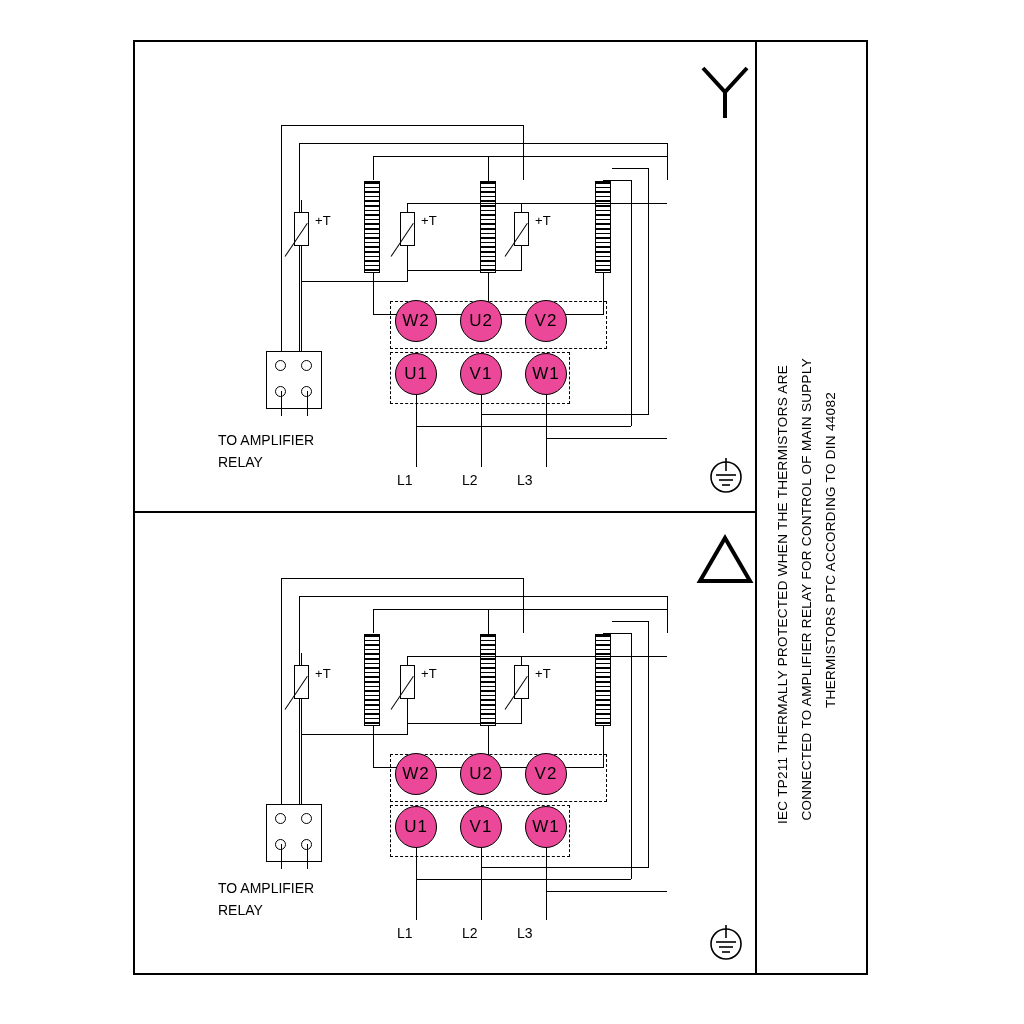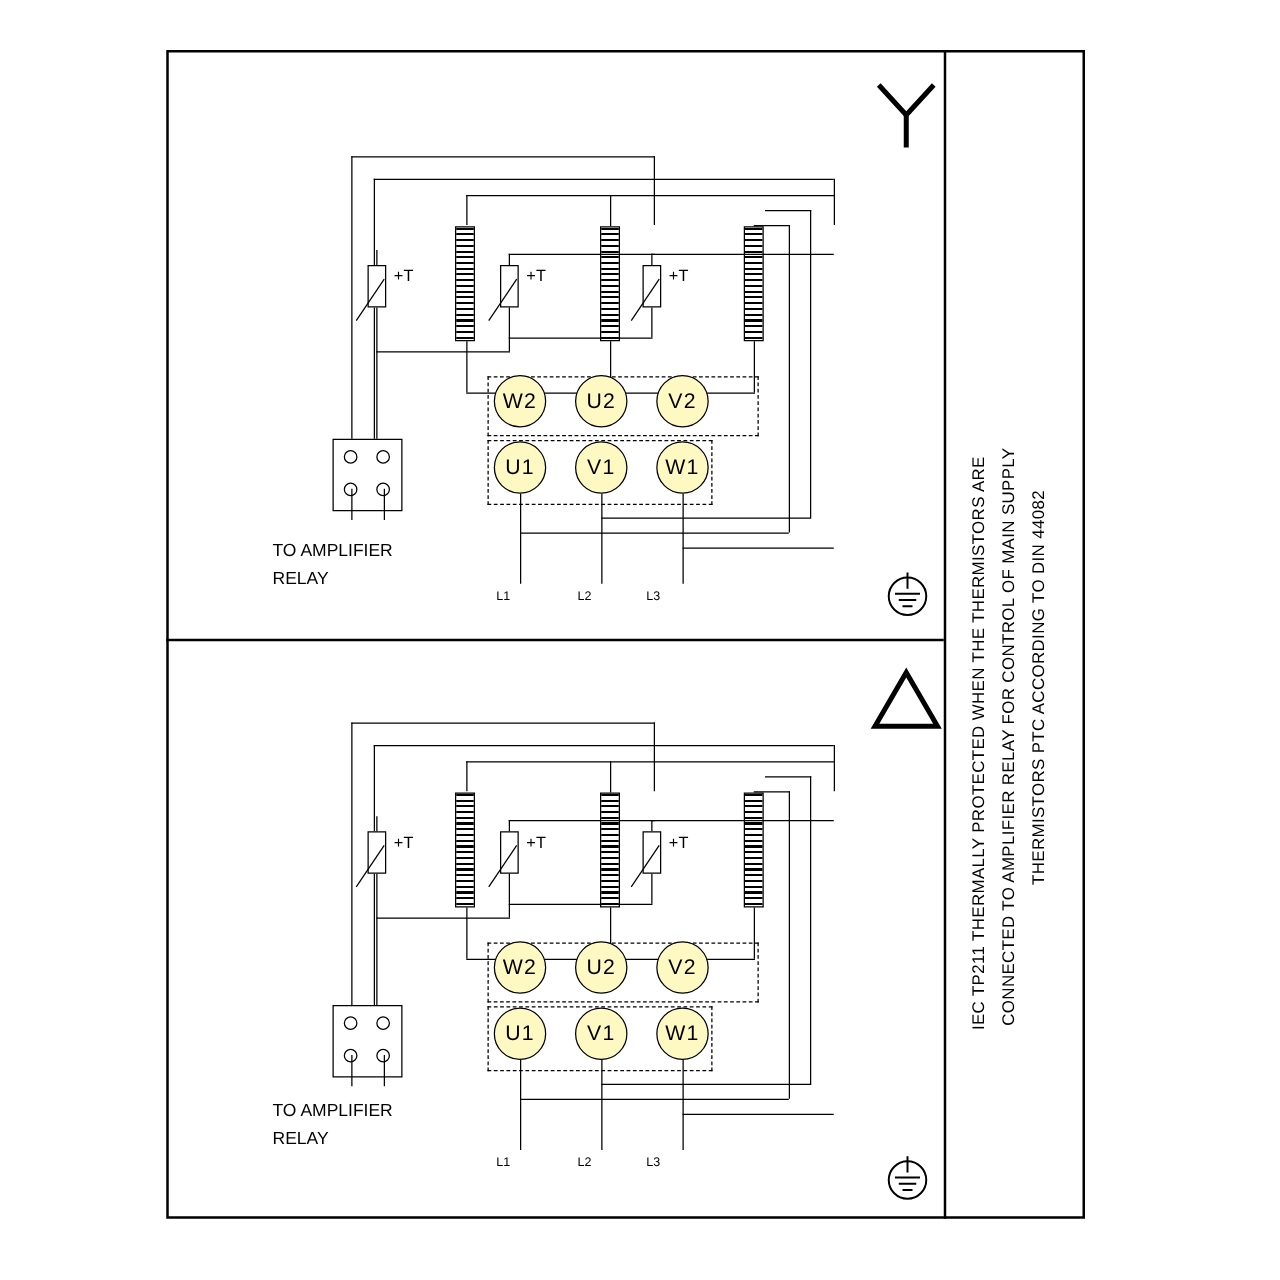--- a/index.html
+++ b/index.html
@@ -105,35 +105,35 @@
     letter-spacing: 0.2px;
   }
   
   .term {
     position: absolute;
     width: 42px;
     height: 42px;
     border: 1.5px solid #000;
     border-radius: 50%;
     box-sizing: border-box;
-    background: #fef9c3;
+    background: #ec4899;
     font-size: 17px;
     display: flex;
     align-items: center;
     justify-content: center;
     letter-spacing: 1px;
   }
   .lbl {
     position: absolute;
     font-size: 14px;
     white-space: nowrap;
   }
   .lbl-lg {
     position: absolute;
-    font-size: 10px;
+    font-size: 14px;
     white-space: nowrap;
   }
   
   .connector {
     position: absolute;
     width: 56px;
     height: 58px;
     border: 1.5px solid #000;
     box-sizing: border-box;
     background: #fff;

